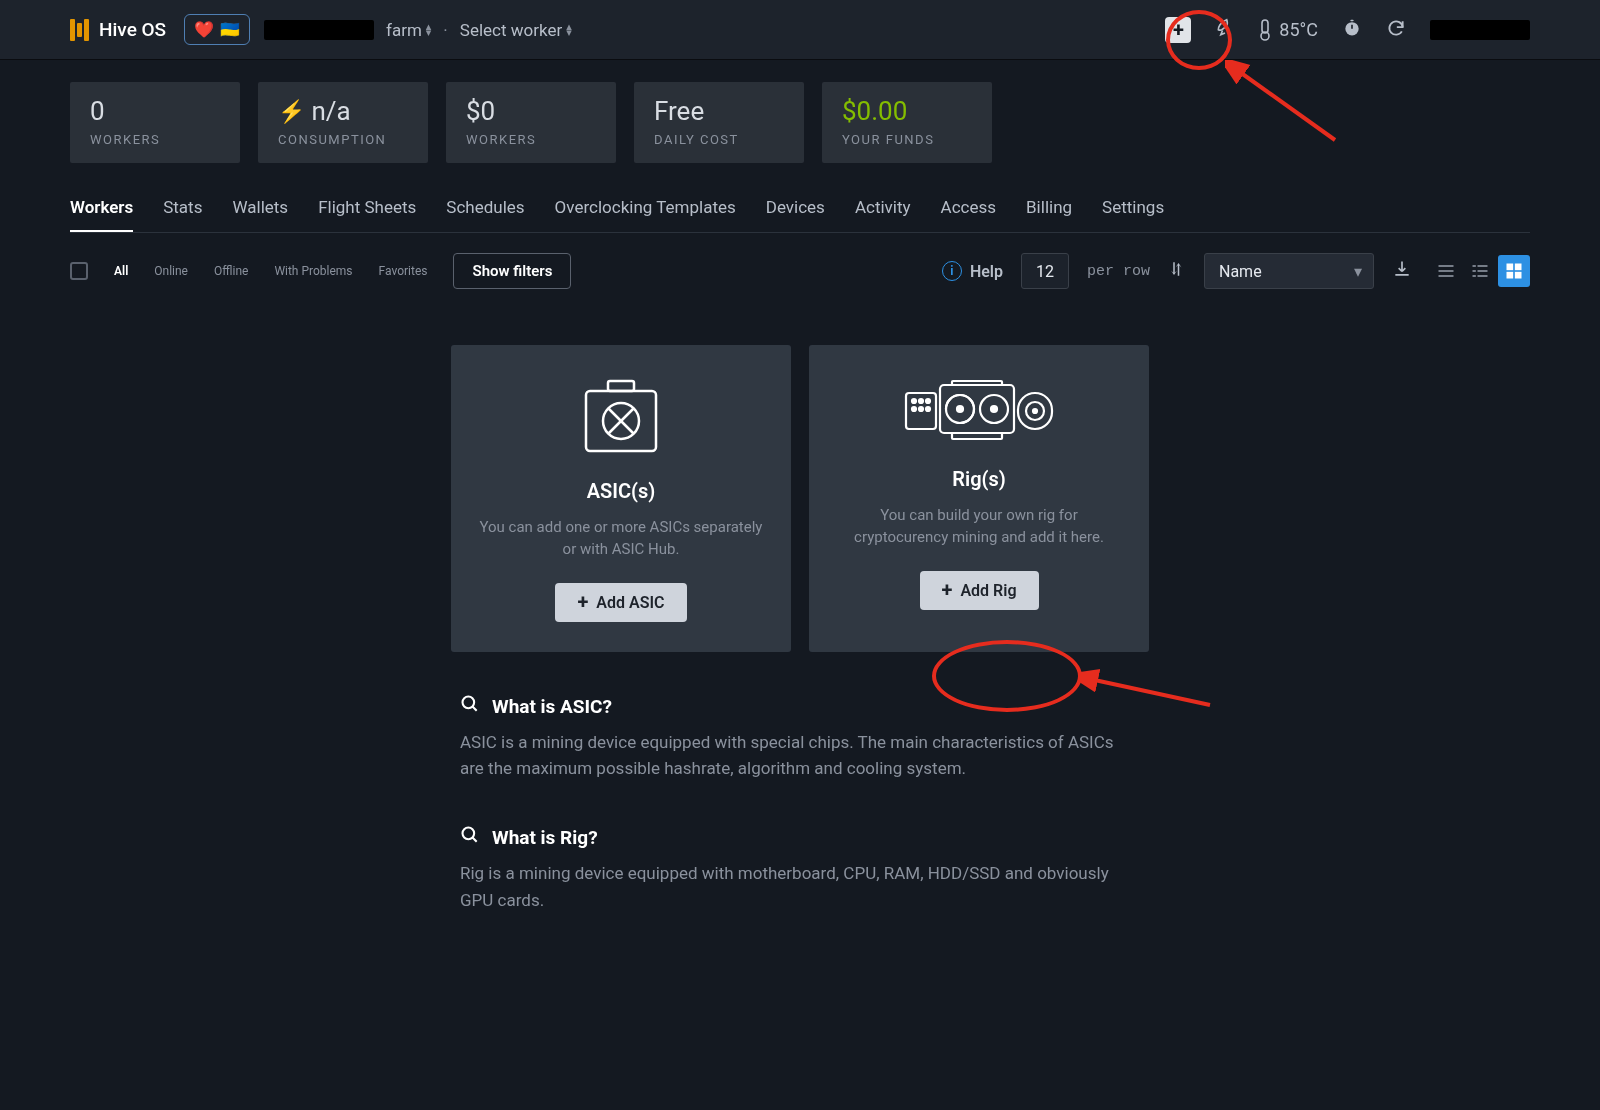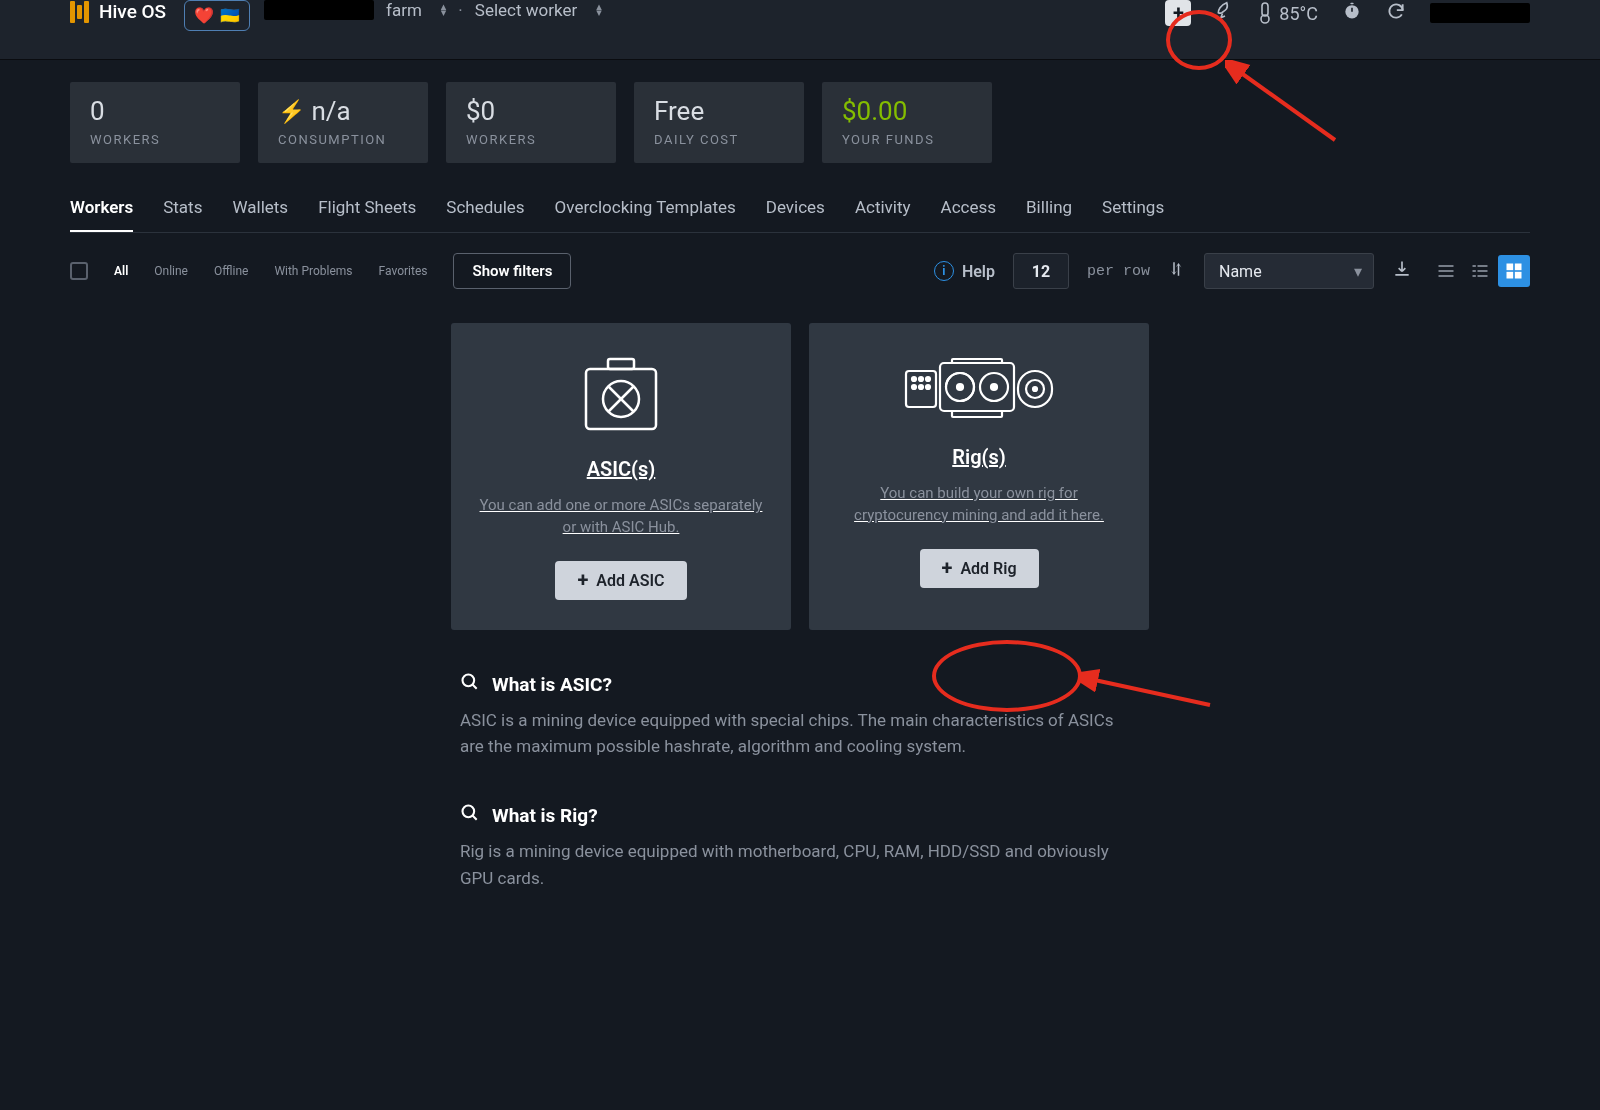--- a/index.html
+++ b/index.html
@@ -19,21 +19,21 @@
   * { box-sizing: border-box; margin: 0; padding: 0; font-family: -apple-system, BlinkMacSystemFont, "Segoe UI", Roboto, sans-serif; }
   body {
     background: var(--bg-dark);
     color: var(--text-white);
     width: 1600px;
     height: 1110px;
     overflow: hidden;
   }
   .topbar {
     display: flex;
-    align-items: flex-start;
+    align-items: center;
     height: 60px;
     padding: 0 70px 0 70px;
     background: var(--bg-header);
     border-bottom: 1px solid #0a0c10;
   }
   .logo {
     display: flex;
     align-items: center;
     gap: 10px;
     font-size: 19px;
@@ -54,21 +54,21 @@
     border: 1px solid #4f7fb3;
     border-radius: 6px;
     padding: 5px 9px;
     margin-right: 14px;
   }
   .breadcrumb {
     display:flex; align-items:center; gap:12px;
     color: var(--text-light-gray);
     font-size: 17px;
   }
-  .breadcrumb .item { display:flex; align-items:center; gap:19px; }
+  .breadcrumb .item { display:flex; align-items:center; gap:4px; }
   .breadcrumb .sep { color: var(--text-gray); }
   .breadcrumb .updown {
     font-size: 11px; line-height: 6px; display:inline-flex; flex-direction:column; color:var(--text-gray);
   }
   .topbar-right {
     margin-left: auto;
     display: flex;
     align-items: center;
     gap: 24px;
     color: var(--text-light-gray);
@@ -113,38 +113,38 @@
   .show-filters-btn {
     border:1px solid #5a616d; background:transparent; color:#fff;
     padding: 8px 18px; border-radius:4px; font-size:15px; font-weight:600;
   }
   .filters-right {
     margin-left:auto; display:flex; align-items:center; gap:18px;
   }
   .help { color:var(--text-light-gray); display:flex; gap:8px; align-items:center; font-weight:600;}
   .help .circle{width:20px;height:20px;border:1px solid var(--accent-blue);border-radius:50%;display:flex;align-items:center;justify-content:center;color:var(--accent-blue);font-size:12px;font-weight:700;}
   .per-row-input{
-    width:56px;height:36px;background:#1c222b;border:1px solid var(--border-dark);color:#e5e9ef;text-align:center;font-size:16px;border-radius:3px;font-weight:bold;
+    width:48px;height:36px;background:#1c222b;border:1px solid var(--border-dark);color:#e5e9ef;text-align:center;font-size:16px;border-radius:3px;
   }
   .per-row-label{color:var(--text-gray);font-size:15px;font-family:Liberation Mono, monospace;}
   .sort-select {
     background:#252b35; border:1px solid var(--border-dark); color:#e5e9ef;
     height:36px; border-radius:3px; padding: 0 40px 0 14px; font-size:16px;
     appearance:none; position:relative; min-width:170px;
   }
   .select-wrap{position:relative;border-radius:13px;}
   .select-wrap::after{content:'▾'; position:absolute; right:12px; top:50%; transform:translateY(-50%); color:var(--text-gray); pointer-events:none;}
   .view-icons { display:flex; gap:2px; align-items:center;}
   .view-icons .view-btn{
     width:32px;height:32px;display:flex;align-items:center;justify-content:center;color:var(--text-gray);cursor:pointer;border-radius:3px;
   }
   .view-icons .view-btn.active{background:var(--accent-blue);color:#fff;}
 
   .cards {
-    display:flex; gap:18px; justify-content:center; margin-top: 34px; text-decoration: underline;
+    display:flex; gap:18px; justify-content:center; margin-top: 56px;
   }
   .card {
     background: var(--bg-panel); width:340px; padding:34px 26px 30px; text-align:center; border-radius:3px;
   }
   .card .title{font-size:20px;font-weight:600;margin-top:20px;}
   .card .desc{color:var(--text-gray); font-size:15px; margin-top:14px; line-height:1.45;}
   .card .add-btn{
     margin-top:22px; background:#cfd4dc; color:#1e232b; border:none;
     padding:10px 22px; border-radius:4px; font-size:16px; font-weight:600;
     display:inline-flex; align-items:center; gap:8px;

